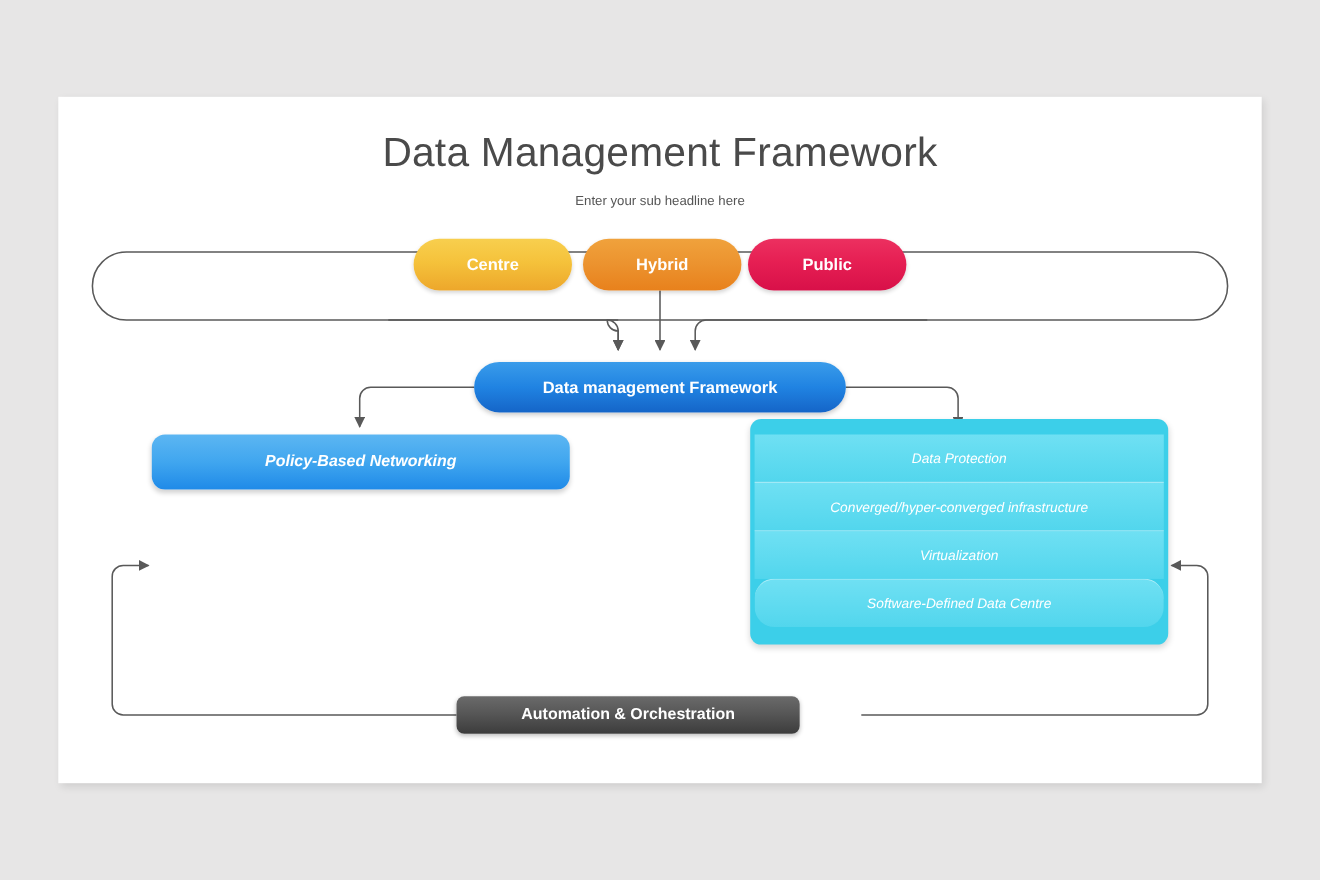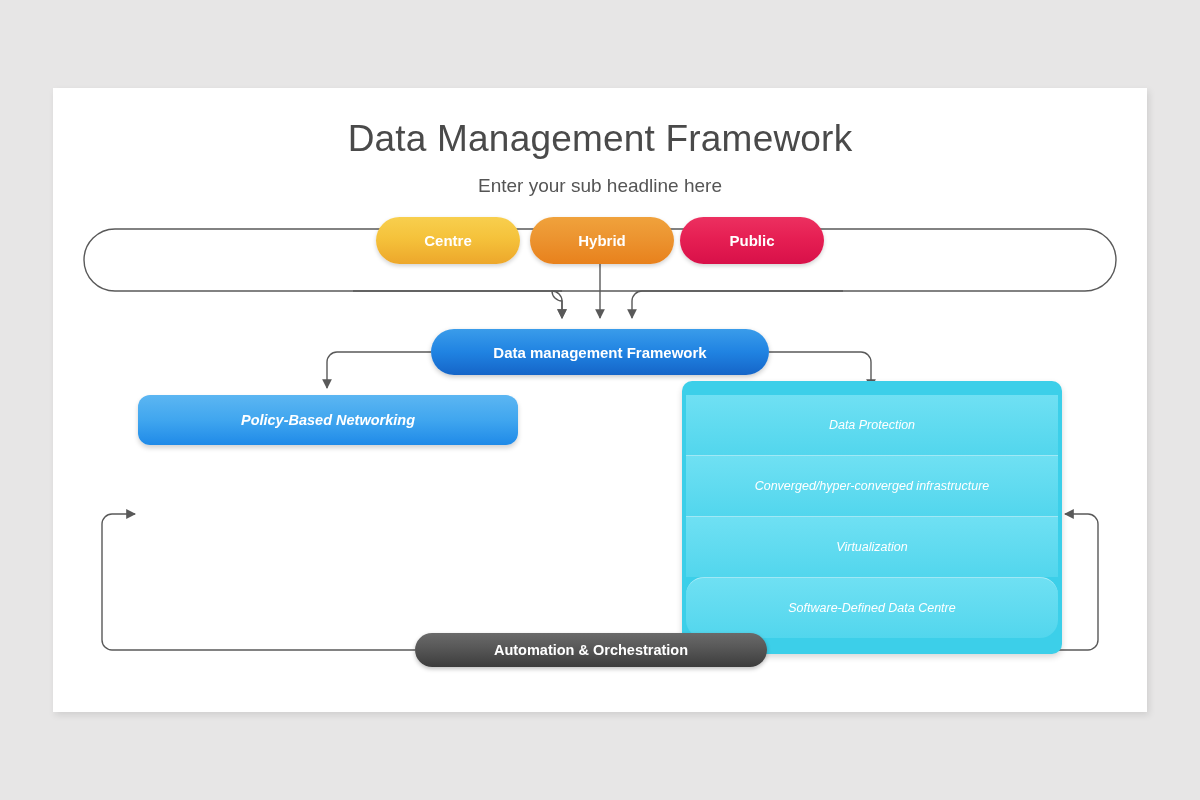--- a/index.html
+++ b/index.html
@@ -38,21 +38,21 @@
     color: #4a4a4a;
     letter-spacing: 0.2px;
     font-family: "Liberation Sans", sans-serif;
   }
   #subtitle {
     position: absolute;
     left: 0;
     top: 87px;
     width: 1094px;
     text-align: center;
-    font-size: 19px;
+    font-size: 12px;
     font-weight: 400;
     color: #555555;
   }
 
   
   #wires {
     position: absolute;
     left: 0;
     top: 0;
     width: 1094px;
@@ -161,36 +161,36 @@
   #panel-left .panel-item {
     height: 36px;
     margin: 0 4px 20px 4px;
     background: linear-gradient(180deg, #7ec9f8 0%, #63bcf5 100%);
     border-radius: 2px;
   }
   #panel-left .panel-item:first-child { margin-top: 0; }
   #panel-left .panel-item:last-child  { margin-bottom: 4px; }
 
   #panel-right .panel-item {
-    height: 60px;
+    height: 43px;
     margin: 0 4px;
     background: linear-gradient(180deg, #6fe0f3 0%, #52d6ed 100%);
     border-top: 1px solid rgba(255,255,255,0.45);
   }
   #panel-right .panel-item:first-child { border-top: none; }
   #panel-right .panel-item:last-child  { margin-bottom: 16px; border-radius: 18px; }
 
   
   #automation-bar {
     position: absolute;
     left: 362px;
     top: 545px;
-    width: 352px;
+    width: 312px;
     height: 34px;
-    border-radius: 17px;
+    border-radius: 7px;
     background: linear-gradient(180deg, #6a6a6a 0%, #575757 45%, #3c3c3c 100%);
     color: #ffffff;
     font-size: 14.5px;
     font-weight: bold;
     display: flex;
     align-items: center;
     justify-content: center;
     box-shadow: 0 2px 4px rgba(0,0,0,0.25);
   }
 </style>

